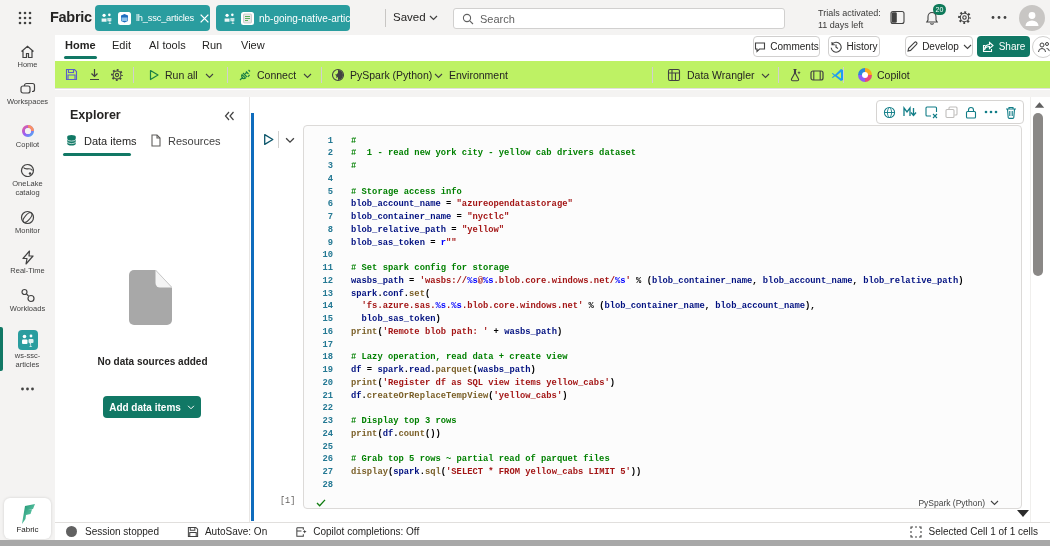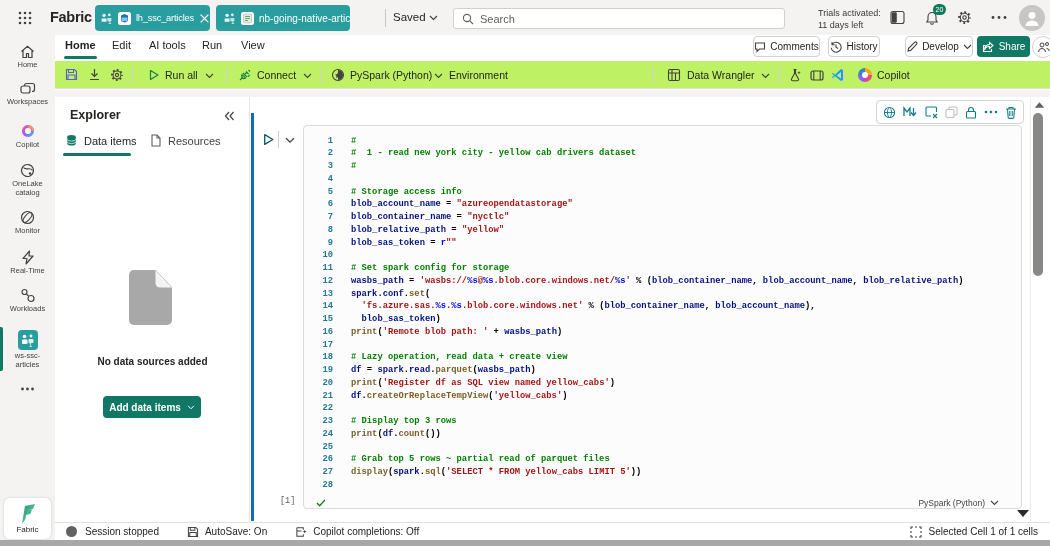--- a/index.html
+++ b/index.html
@@ -437,21 +437,21 @@
 <div style="position:absolute;top:114.75px;left:0"><span class="ln">10</span><span class="cl"></span></div>
 <div style="position:absolute;top:127.5px;left:0"><span class="ln">11</span><span class="cl"><span class="c"># Set spark config for storage</span></span></div>
 <div style="position:absolute;top:140.25px;left:0"><span class="ln">12</span><span class="cl"><span class="v">wasbs_path</span><span class="o"> = </span><span class="s">'wasbs://</span><span class="k">%s</span><span class="s">@</span><span class="k">%s</span><span class="s">.blob.core.windows.net/</span><span class="k">%s</span><span class="s">'</span><span class="o"> % (</span><span class="v">blob_container_name</span><span class="o">, </span><span class="v">blob_account_name</span><span class="o">, </span><span class="v">blob_relative_path</span><span class="o">)</span></span></div>
 <div style="position:absolute;top:153px;left:0"><span class="ln">13</span><span class="cl"><span class="v">spark</span><span class="o">.</span><span class="v">conf</span><span class="o">.</span><span class="f">set</span><span class="o">(</span></span></div>
 <div style="position:absolute;top:165.75px;left:0"><span class="ln">14</span><span class="cl"><span class="o">  </span><span class="s">'fs.azure.sas.</span><span class="k">%s</span><span class="s">.</span><span class="k">%s</span><span class="s">.blob.core.windows.net'</span><span class="o"> % (</span><span class="v">blob_container_name</span><span class="o">, </span><span class="v">blob_account_name</span><span class="o">),</span></span></div>
 <div style="position:absolute;top:178.5px;left:0"><span class="ln">15</span><span class="cl"><span class="o">  </span><span class="v">blob_sas_token</span><span class="o">)</span></span></div>
 <div style="position:absolute;top:191.25px;left:0"><span class="ln">16</span><span class="cl"><span class="f">print</span><span class="o">(</span><span class="s">'Remote blob path: '</span><span class="o"> + </span><span class="v">wasbs_path</span><span class="o">)</span></span></div>
 <div style="position:absolute;top:204px;left:0"><span class="ln">17</span><span class="cl"></span></div>
 <div style="position:absolute;top:216.75px;left:0"><span class="ln">18</span><span class="cl"><span class="c"># Lazy operation, read data + create view</span></span></div>
 <div style="position:absolute;top:229.5px;left:0"><span class="ln">19</span><span class="cl"><span class="v">df</span><span class="o"> = </span><span class="v">spark</span><span class="o">.</span><span class="v">read</span><span class="o">.</span><span class="f">parquet</span><span class="o">(</span><span class="v">wasbs_path</span><span class="o">)</span></span></div>
-<div style="position:absolute;top:242.25px;left:0"><span class="ln">20</span><span class="cl"><span class="f">print</span><span class="o">(</span><span class="s">'Register df as SQL view named yellow_cabs'</span><span class="o">)</span></span></div>
+<div style="position:absolute;top:242.25px;left:0"><span class="ln">20</span><span class="cl"><span class="f">print</span><span class="o">(</span><span class="s">'Register df as SQL view items yellow_cabs'</span><span class="o">)</span></span></div>
 <div style="position:absolute;top:255px;left:0"><span class="ln">21</span><span class="cl"><span class="v">df</span><span class="o">.</span><span class="f">createOrReplaceTempView</span><span class="o">(</span><span class="s">'yellow_cabs'</span><span class="o">)</span></span></div>
 <div style="position:absolute;top:267.75px;left:0"><span class="ln">22</span><span class="cl"></span></div>
 <div style="position:absolute;top:280.5px;left:0"><span class="ln">23</span><span class="cl"><span class="c"># Display top 3 rows</span></span></div>
 <div style="position:absolute;top:293.25px;left:0"><span class="ln">24</span><span class="cl"><span class="f">print</span><span class="o">(</span><span class="v">df</span><span class="o">.</span><span class="f">count</span><span class="o">())</span></span></div>
 <div style="position:absolute;top:306px;left:0"><span class="ln">25</span><span class="cl"></span></div>
 <div style="position:absolute;top:318.75px;left:0"><span class="ln">26</span><span class="cl"><span class="c"># Grab top 5 rows ~ partial read of parquet files</span></span></div>
 <div style="position:absolute;top:331.5px;left:0"><span class="ln">27</span><span class="cl"><span class="f">display</span><span class="o">(</span><span class="v">spark</span><span class="o">.</span><span class="f">sql</span><span class="o">(</span><span class="s">'SELECT * FROM yellow_cabs LIMIT 5'</span><span class="o">))</span></span></div>
 <div style="position:absolute;top:344.25px;left:0"><span class="ln">28</span><span class="cl"></span></div>
     </div>
     <div id="cellfoot">

